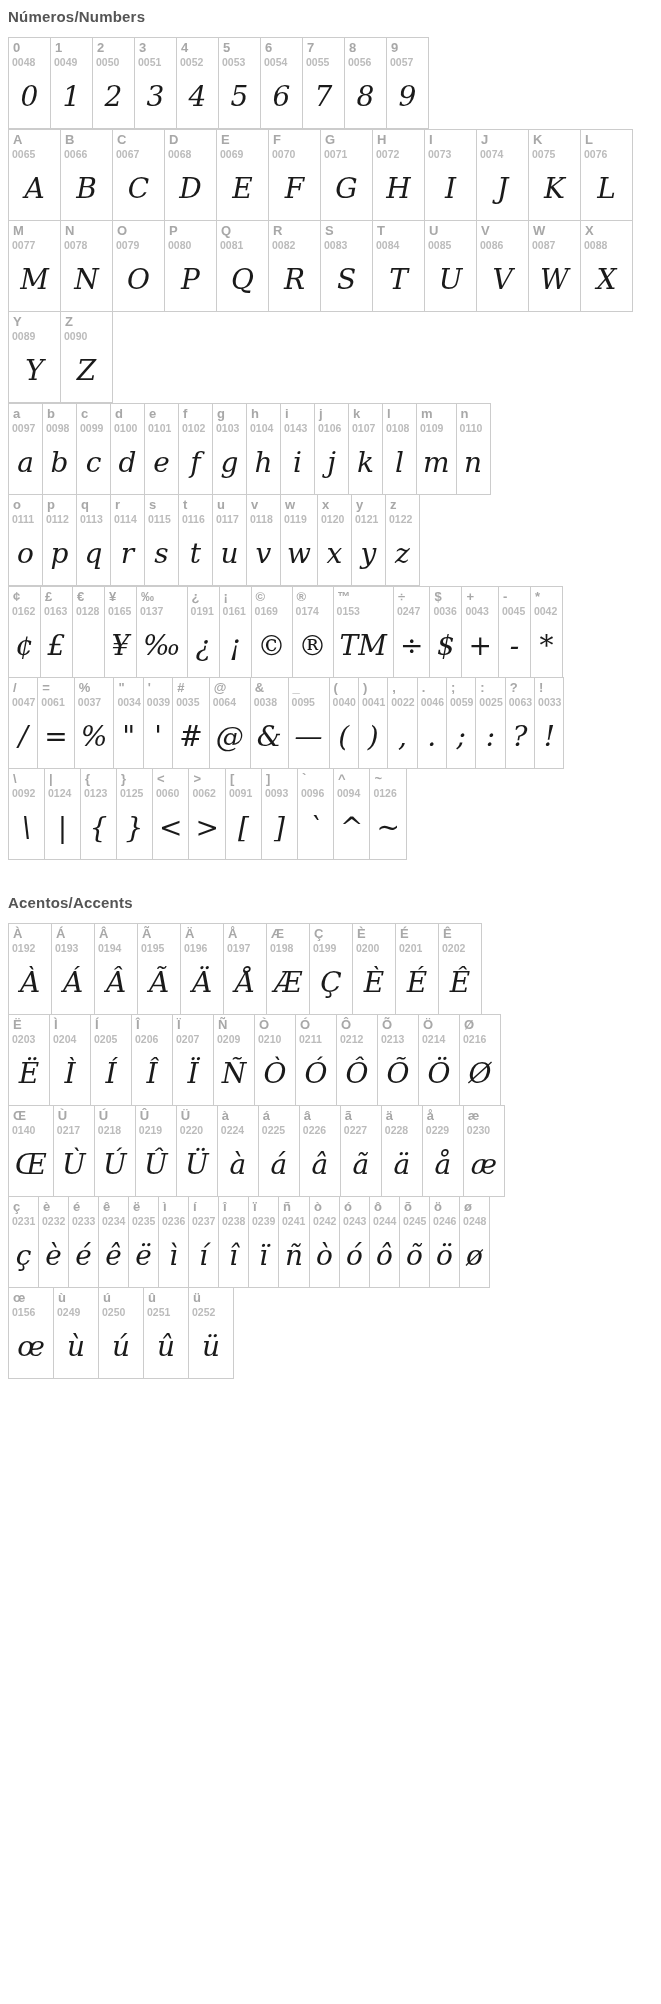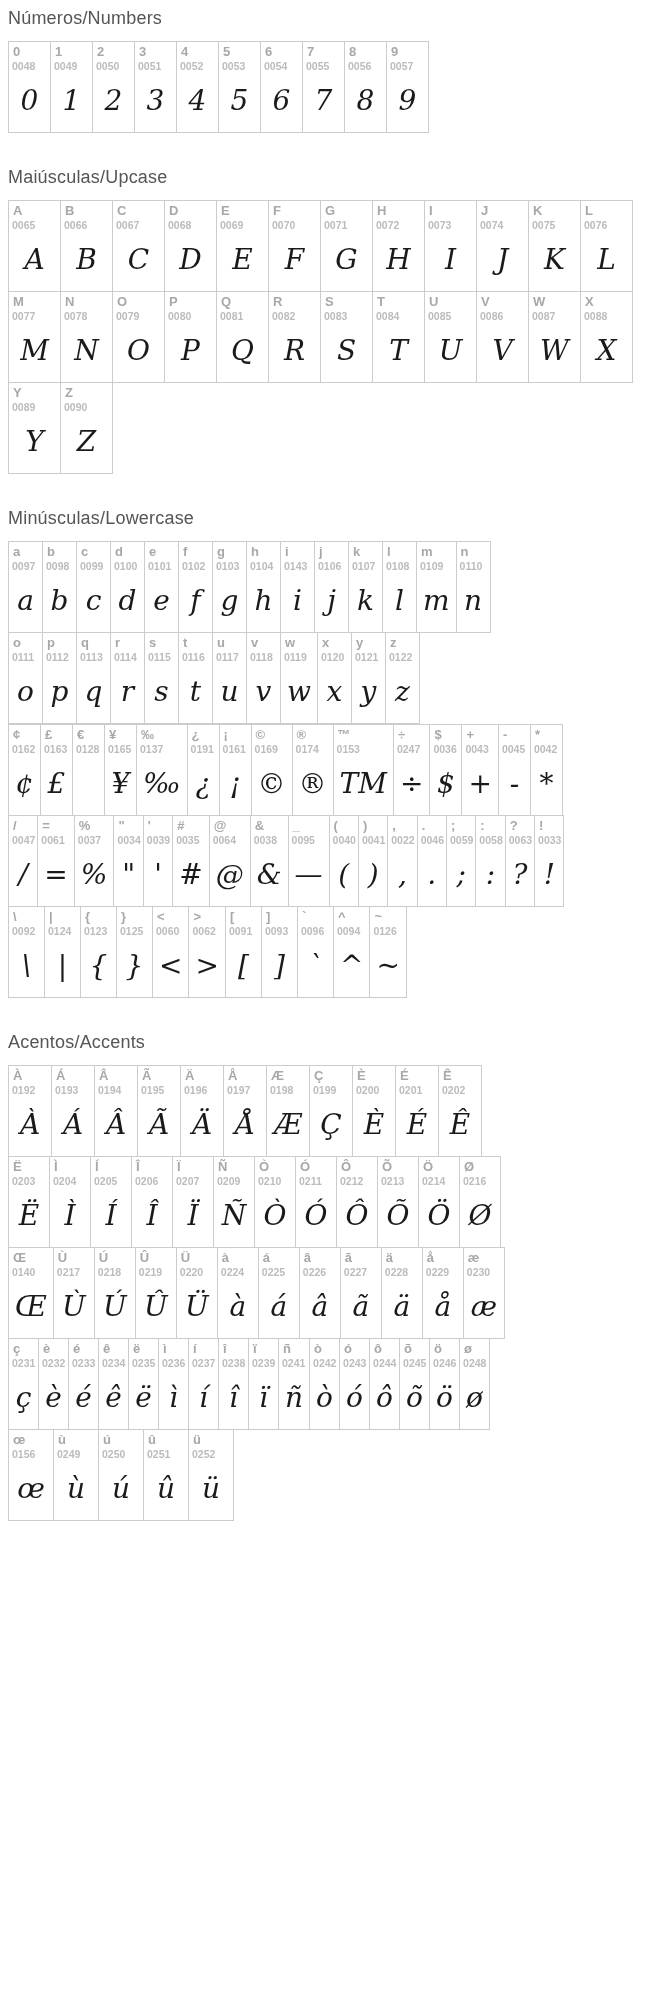--- a/index.html
+++ b/index.html
@@ -6,22 +6,22 @@
   html, body { background: #ffffff; }
   body {
     width: 661px;
     min-height: 2004px;
     padding: 8px;
     font-family: "Liberation Sans", sans-serif;
   }
   .section { margin: 0; }
   .section-title {
     font-family: "Liberation Sans", sans-serif;
-    font-size: 18px;
-    font-weight: normal;
+    font-size: 15px;
+    font-weight: bold;
     color: #555555;
     margin: 34px 0 12px 0;
     letter-spacing: 0.2px;
   }
   .section:first-child .section-title { margin-top: 0; }
   .row { display: flex; width: max-content; }
   .row + .row { margin-top: -1px; }
   .cell {
     background: #ffffff;
     border: 1px solid #cccccc;
@@ -125,21 +125,20 @@
           <div class="cell-glyph">8</div>
         </div>
         <div class="cell">
           <div class="cell-char">9</div>
           <div class="cell-code">0057</div>
           <div class="cell-glyph">9</div>
         </div>
       </div>
     </section>
     <section class="section sec-upcase">
-      <h2 class="section-title">Maiúsculas/Upcase</h2>
       <div class="row">
         <div class="cell">
           <div class="cell-char">A</div>
           <div class="cell-code">0065</div>
           <div class="cell-glyph">A</div>
         </div>
         <div class="cell">
           <div class="cell-char">B</div>
           <div class="cell-code">0066</div>
           <div class="cell-glyph">B</div>
@@ -264,21 +263,20 @@
           <div class="cell-glyph">Y</div>
         </div>
         <div class="cell">
           <div class="cell-char">Z</div>
           <div class="cell-code">0090</div>
           <div class="cell-glyph">Z</div>
         </div>
       </div>
     </section>
     <section class="section sec-lowercase">
-      <h2 class="section-title">Minúsculas/Lowercase</h2>
       <div class="row">
         <div class="cell">
           <div class="cell-char">a</div>
           <div class="cell-code">0097</div>
           <div class="cell-glyph">a</div>
         </div>
         <div class="cell">
           <div class="cell-char">b</div>
           <div class="cell-code">0098</div>
           <div class="cell-glyph">b</div>
@@ -551,21 +549,21 @@
           <div class="cell-code">0046</div>
           <div class="cell-glyph">.</div>
         </div>
         <div class="cell">
           <div class="cell-char">;</div>
           <div class="cell-code">0059</div>
           <div class="cell-glyph">;</div>
         </div>
         <div class="cell">
           <div class="cell-char">:</div>
-          <div class="cell-code">0058</div>
+          <div class="cell-code">0025</div>
           <div class="cell-glyph">:</div>
         </div>
         <div class="cell">
           <div class="cell-char">?</div>
           <div class="cell-code">0063</div>
           <div class="cell-glyph">?</div>
         </div>
         <div class="cell">
           <div class="cell-char">!</div>
           <div class="cell-code">0033</div>

